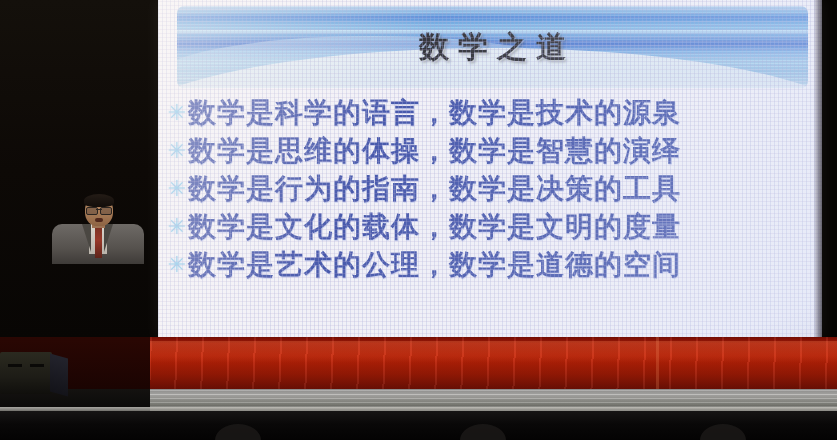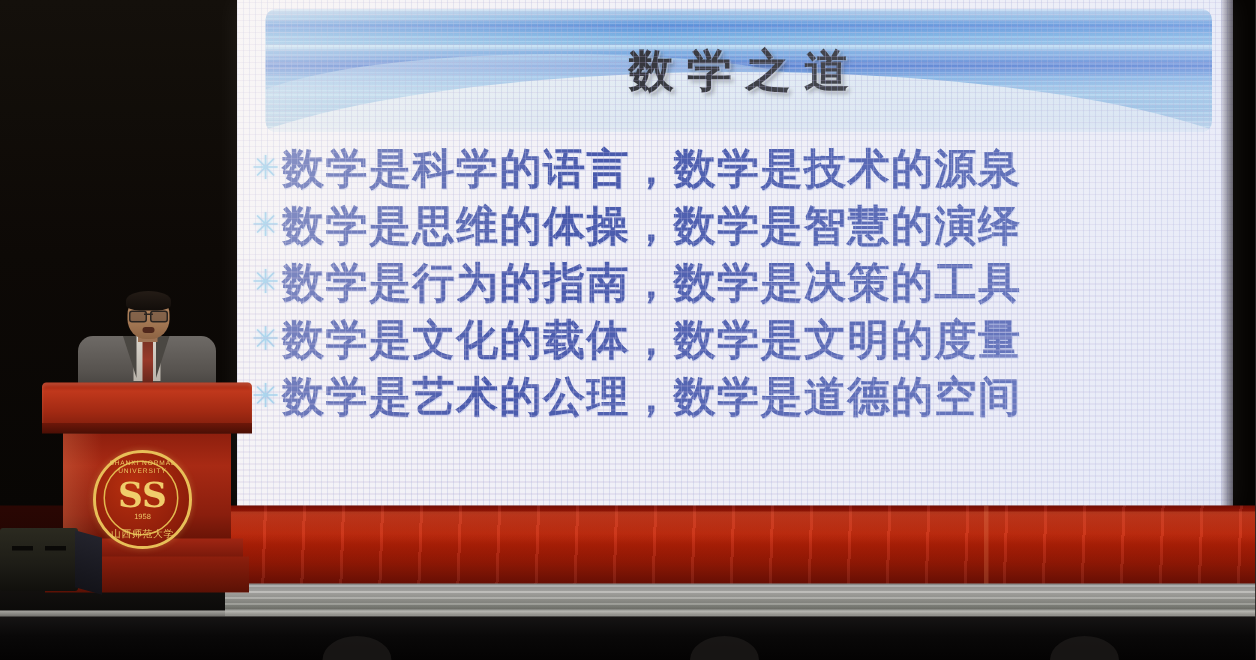--- a/index.html
+++ b/index.html
@@ -410,36 +410,20 @@
     <div class="sp-head"></div>
     <div class="sp-hair"></div>
     <div class="sp-mouth"></div>
     <div class="sp-glasses">
       <span class="sp-lens l"></span>
       <span class="sp-bridge"></span>
       <span class="sp-lens r"></span>
     </div>
   </div>
 
-  <div class="podium">
-    <div class="podium-top"></div>
-    <div class="podium-top-lip"></div>
-    <div class="podium-body"></div>
-    <div class="podium-body-sheen"></div>
-    <div class="podium-plinth"></div>
-    <div class="podium-base"></div>
-
-    <div class="podium-seal">
-      <div class="seal-ring"></div>
-      <div class="seal-arc-text">SHANXI NORMAL UNIVERSITY</div>
-      <div class="seal-mono">SS</div>
-      <div class="seal-year">1958</div>
-      <div class="seal-cn">山西师范大学</div>
-    </div>
-  </div>
 
   <div class="monitor">
     <div class="monitor-slot a"></div>
     <div class="monitor-slot b"></div>
   </div>
   <div class="monitor-side"></div>
 
 </div>
 
 </body></html>

